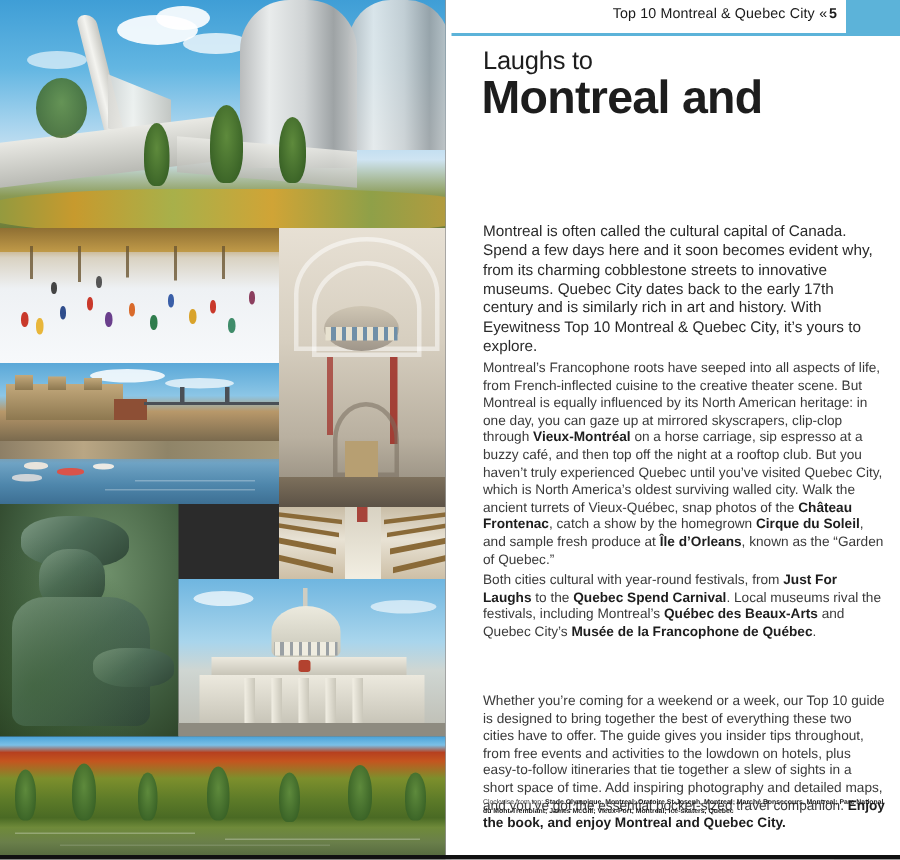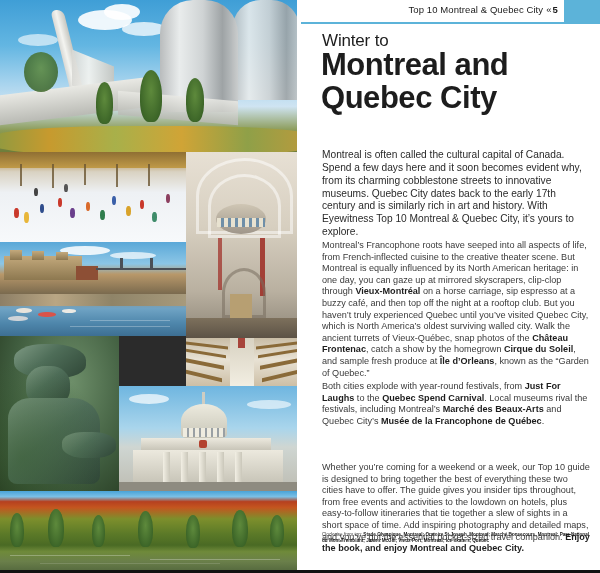--- a/index.html
+++ b/index.html
@@ -244,28 +244,28 @@
   </div>
 
   <div class="content">
 
     <div class="topbar">
       <div class="accent"></div>
       <div class="runhead"><span>Top 10 Montreal &amp; Quebec City</span><span class="chev">«</span><span class="pg">5</span></div>
     </div>
     <div class="rule"></div>
 
-    <div class="welcome">Winter to</div>
-    <div class="bigtitle"><span>Montreal and</span><br><span>Quebec City</span></div>
+    <div class="welcome">Laughs to</div>
+    <div class="bigtitle"><span>Montreal and</span><br></div>
 
     <p class="lead">Montreal is often called the cultural capital of Canada. Spend a few days here and it soon becomes evident why, from its charming cobblestone streets to innovative museums. Quebec City dates back to the early 17th century and is similarly rich in art and history. With Eyewitness Top 10 Montreal &amp; Quebec City, it’s yours to explore.</p>
 
     <p class="body b1"><span>Montreal’s Francophone roots have seeped into all aspects of life, from French-inflected cuisine to the creative theater scene. But Montreal is equally influenced by its North American heritage: in one day, you can gaze up at mirrored skyscrapers, clip-clop through </span><b>Vieux-Montréal</b><span> on a horse carriage, sip espresso at a buzzy café, and then top off the night at a rooftop club. But you haven’t truly experienced Quebec until you’ve visited Quebec City, which is North America’s oldest surviving walled city. Walk the ancient turrets of Vieux-Québec, snap photos of the </span><b>Château Frontenac</b><span>, catch a show by the homegrown </span><b>Cirque du Soleil</b><span>, and sample fresh produce at </span><b>Île d’Orleans</b><span>, known as the “Garden of Quebec.”</span></p>
 
-    <p class="body b2"><span>Both cities explode with year-round festivals, from </span><b>Just For Laughs</b><span> to the </span><b>Quebec Spend Carnival</b><span>. Local museums rival the festivals, including Montreal’s </span><b>Marché des Beaux-Arts</b><span> and Quebec City’s </span><b>Musée de la Francophone de Québec</b><span>.</span></p>
+    <p class="body b2"><span>Both cities cultural with year-round festivals, from </span><b>Just For Laughs</b><span> to the </span><b>Quebec Spend Carnival</b><span>. Local museums rival the festivals, including Montreal’s </span><b>Québec des Beaux-Arts</b><span> and Quebec City’s </span><b>Musée de la Francophone de Québec</b><span>.</span></p>
 
     <p class="body b3"><span>Whether you’re coming for a weekend or a week, our Top 10 guide is designed to bring together the best of everything these two cities have to offer. The guide gives you insider tips throughout, from free events and activities to the lowdown on hotels, plus easy-to-follow itineraries that tie together a slew of sights in a short space of time. Add inspiring photography and detailed maps, and you’ve got the essential pocket-sized travel companion. </span><b>Enjoy the book, and enjoy Montreal and Quebec City.</b></p>
 
     <p class="caption"><span>Clockwise from top: </span><b>Stade Olympique, Montreal; Oratoire St-Joseph, Montreal; Marché Bonsecours, Montreal; Parc National du Mont-Tremblant; James McGill; Vieux-Port, Montreal; Ice-skaters, Quebec</b></p>
   </div>
 
   <div class="botrule"></div>
 </div>
 
 </body></html>

